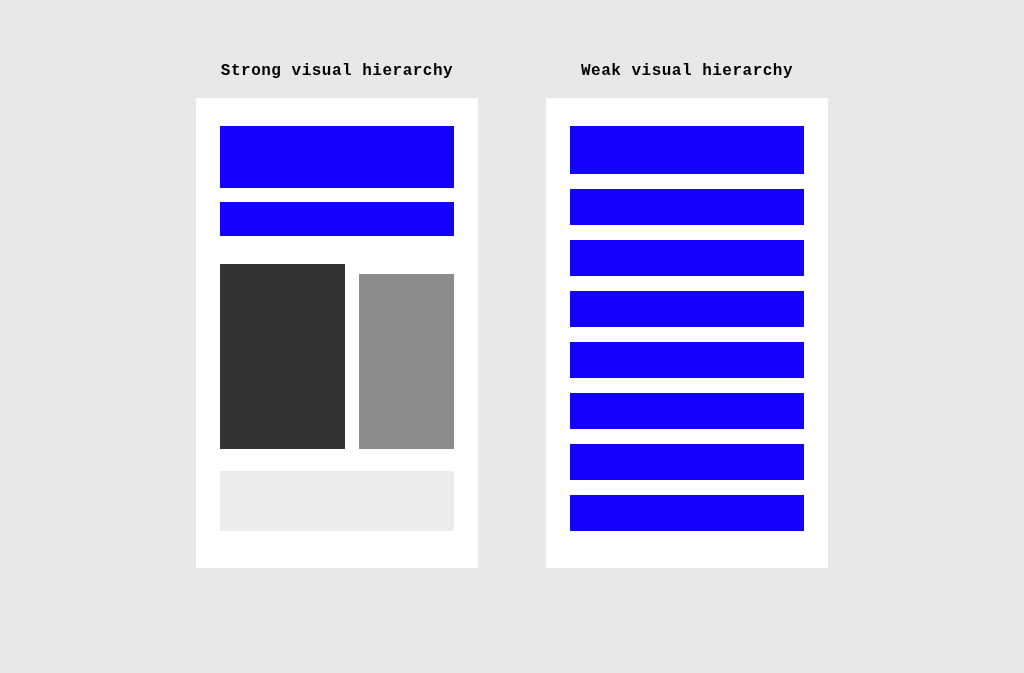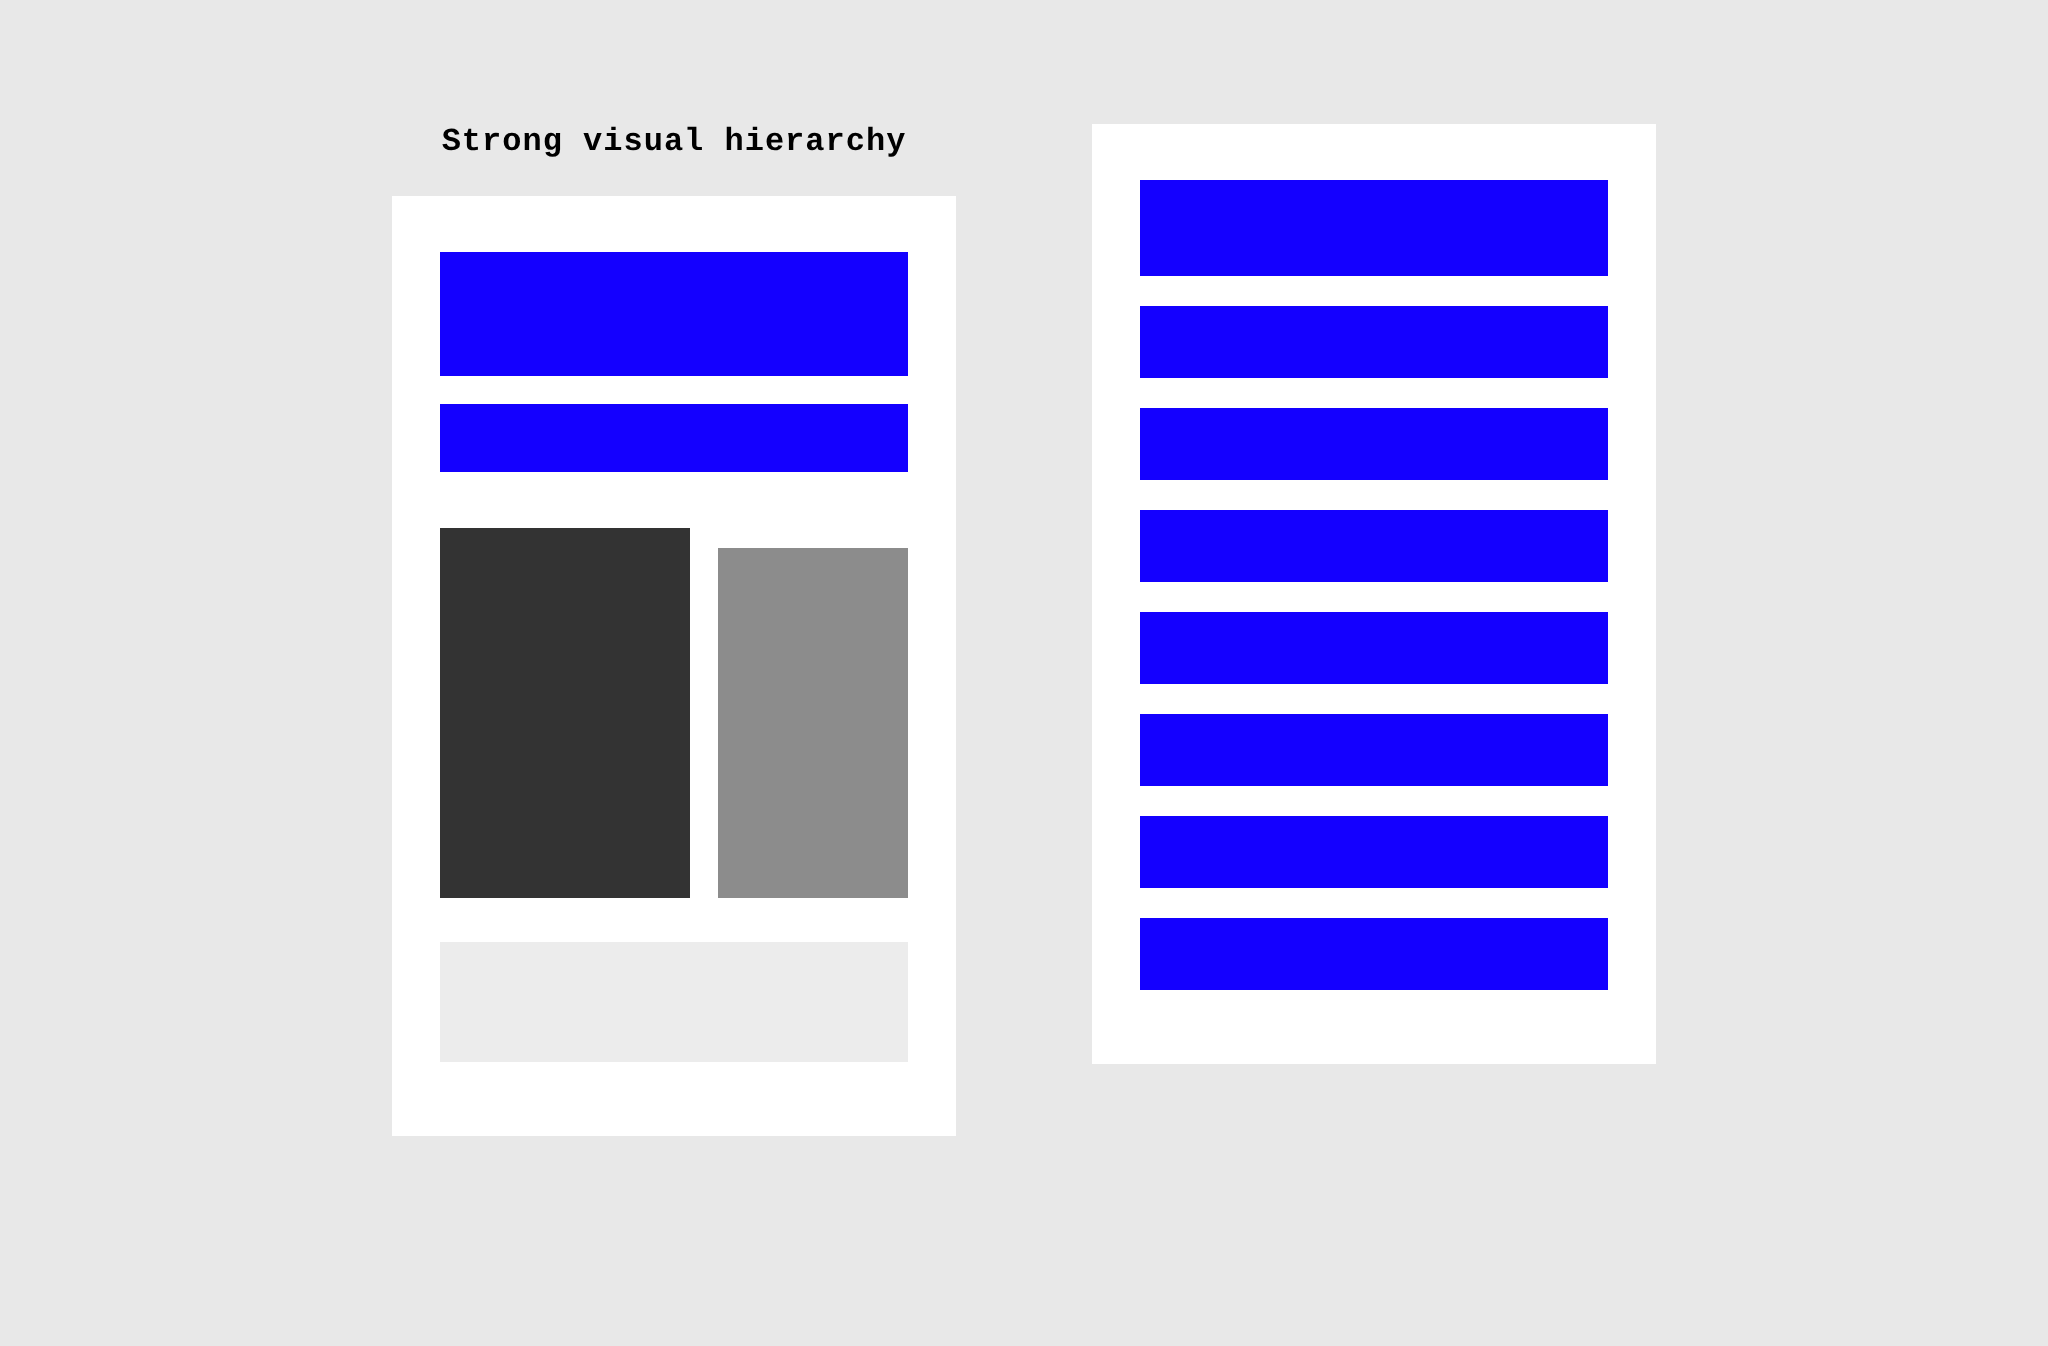--- a/index.html
+++ b/index.html
@@ -102,20 +102,21 @@
       <div class="strong-block-2"></div>
       <div class="strong-row">
         <div class="strong-dark"></div>
         <div class="strong-gray"></div>
       </div>
       <div class="strong-light"></div>
     </div>
   </div>
 
   <div class="panel-wrap">
+    <div class="panel-title">Weak visual hierarchy</div>
     <div class="panel weak-panel">
       <div class="weak-block-tall"></div>
       <div class="weak-block"></div>
       <div class="weak-block"></div>
       <div class="weak-block"></div>
       <div class="weak-block"></div>
       <div class="weak-block"></div>
       <div class="weak-block"></div>
       <div class="weak-block"></div>
     </div>

